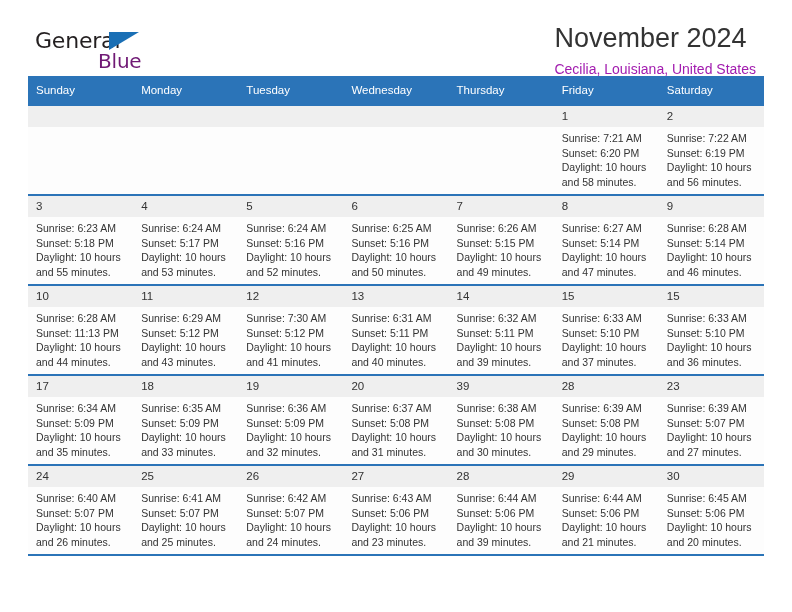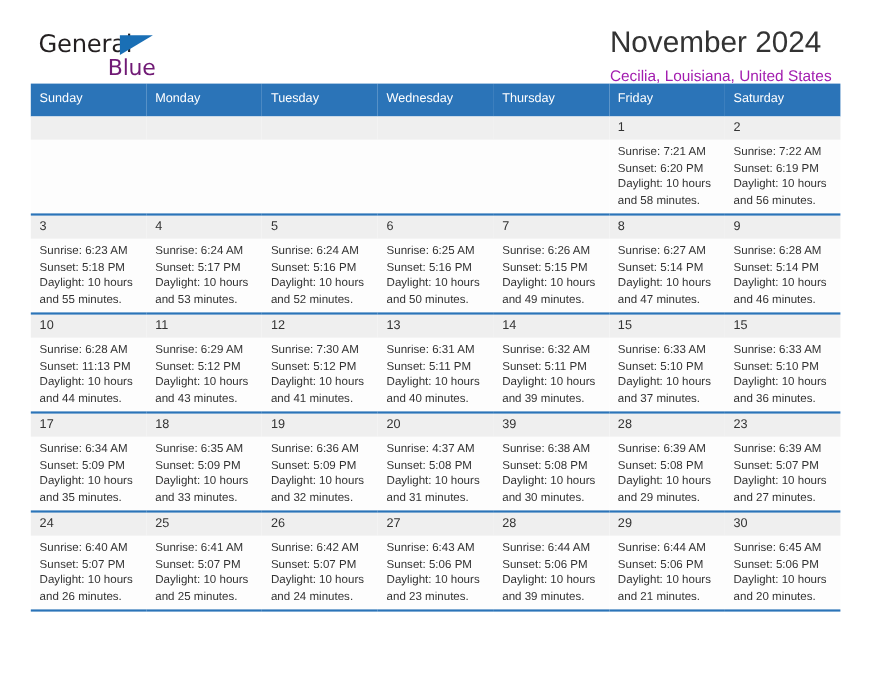--- a/index.html
+++ b/index.html
@@ -386,21 +386,21 @@
             <div class="cell-body">
               <div>Sunrise: 6:36 AM</div>
               <div>Sunset: 5:09 PM</div>
               <div>Daylight: 10 hours</div>
               <div>and 32 minutes.</div>
             </div>
           </td>
           <td>
             <div class="daynum">20</div>
             <div class="cell-body">
-              <div>Sunrise: 4:37 AM</div>
+              <div>Sunrise: 6:37 AM</div>
               <div>Sunset: 5:08 PM</div>
               <div>Daylight: 10 hours</div>
               <div>and 31 minutes.</div>
             </div>
           </td>
           <td>
             <div class="daynum">39</div>
             <div class="cell-body">
               <div>Sunrise: 6:38 AM</div>
               <div>Sunset: 5:08 PM</div>

